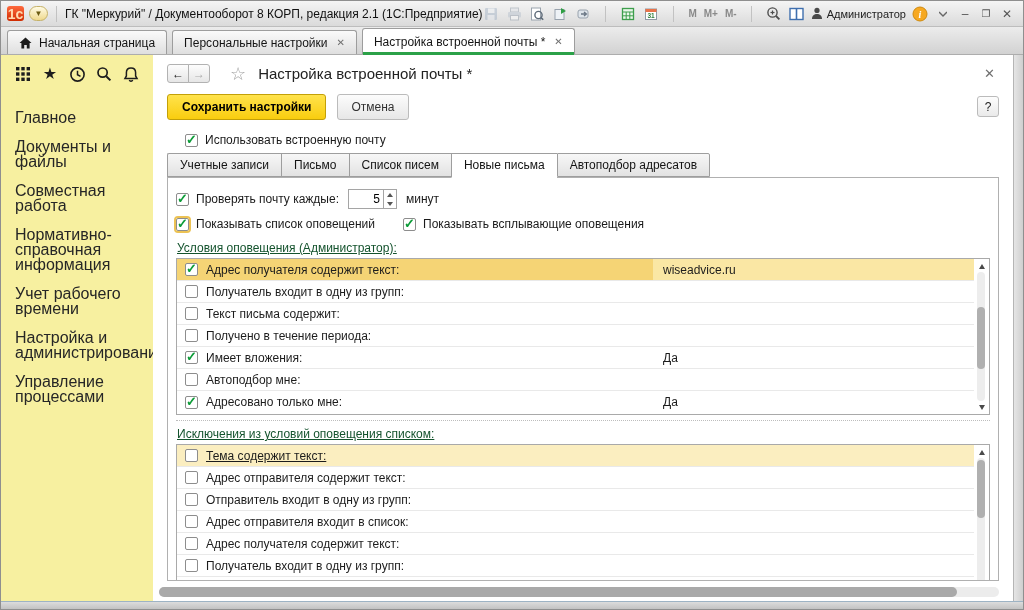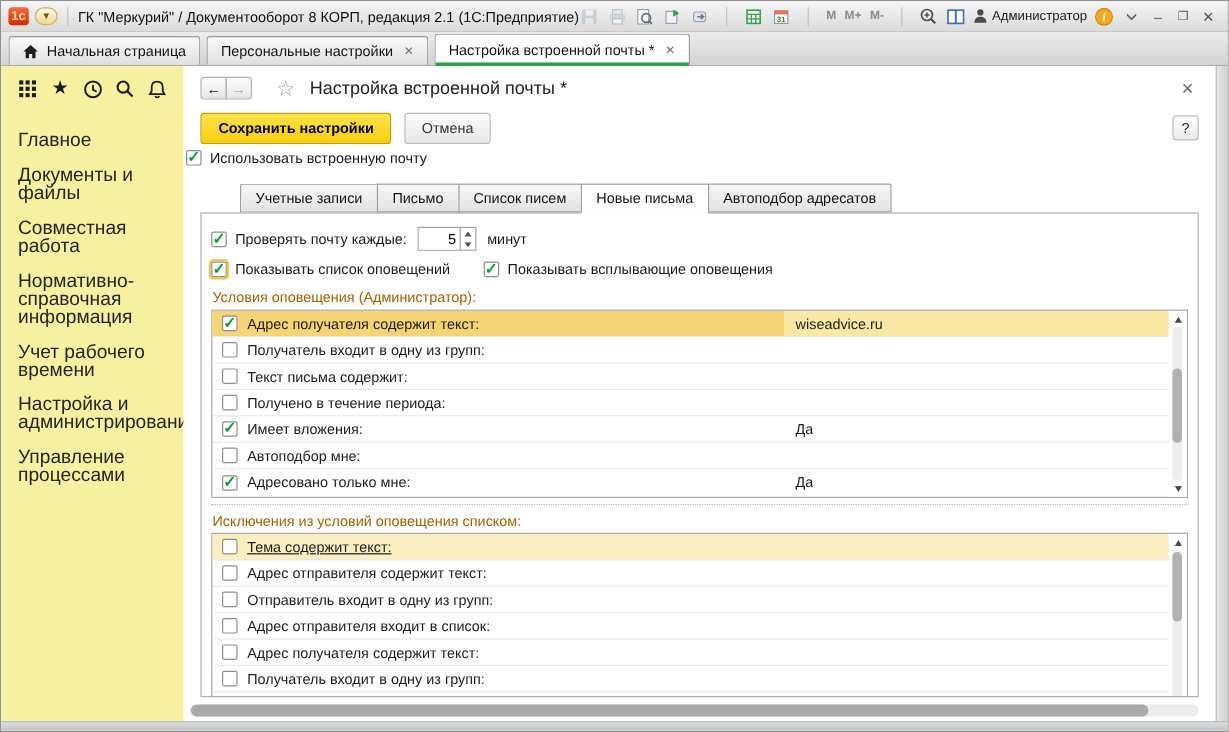--- a/index.html
+++ b/index.html
@@ -3,21 +3,21 @@
 <meta charset="utf-8">
 <style>
   * { box-sizing: border-box; margin: 0; padding: 0; }
   html,body { width:1024px; height:610px; }
   body { font-family:"Liberation Sans", sans-serif; font-size:12px; color:#1a1a1a; background:#c9c9c9; }
 
   .window { width:1024px; height:610px; border:1px solid #8f8f8f; background:#fff; position:relative; overflow:hidden; display:flex; flex-direction:column; }
 
   
   .titlebar { height:26px; flex:none; background:linear-gradient(#f5f5f5,#dadada); border-bottom:1px solid #bdbdbd; display:flex; align-items:center; padding:0 8px 0 6px; }
-  .app-badge { width:17px; height:15px; border-radius:3px; background:linear-gradient(#ff6a3e,#cf2b00); color:#ffd9b0; font-size:11px; font-weight:bold; display:flex; align-items:center; justify-content:center; flex:none; }
+  .app-badge { width:17px; height:15px; border-radius:3px; background:linear-gradient(#ff6a3e,#cf2b00); color:#ffd9b0; font-size:14px; font-weight:bold; display:flex; align-items:center; justify-content:center; flex:none; }
   .menu-btn { width:19px; height:15px; border-radius:8px; background:linear-gradient(#fffbe4,#efd98e); border:1px solid #c6b268; color:#6a5a10; font-size:8px; display:flex; align-items:center; justify-content:center; margin-left:5px; flex:none; }
   .tb-sep { width:1px; height:16px; background:#c2c2c2; margin:0 8px; flex:none; }
   .titlebar-title { font-size:12px; color:#111; white-space:nowrap; overflow:hidden; }
   .titlebar-right { margin-left:auto; display:flex; align-items:center; gap:5px; flex:none; }
   .tbi { display:flex; align-items:center; justify-content:center; width:18px; height:17px; }
   .tbi.dis { opacity:.45; }
   .mem { color:#8a8a8a; font-size:10px; font-weight:bold; padding:0 1px; }
   .user-chip { display:flex; align-items:center; gap:4px; font-size:11px; color:#222; }
   .winctl { color:#555; font-size:12px; width:16px; text-align:center; }
   .winctl.max { font-size:10px; }
@@ -50,45 +50,45 @@
   .nav-btn.fwd  { border-radius:0 3px 3px 0; color:#ababab; margin-left:-1px; }
   .fav-star { color:#a3a3a3; font-size:18px; margin:0 12px 0 20px; }
   .form-title { font-size:15px; color:#222; white-space:nowrap; }
   .form-close { margin-left:auto; color:#6f6f6f; font-size:13px; padding:0 4px; }
 
   .command-bar { height:33px; flex:none; display:flex; align-items:center; padding:0 14px 4px; }
   .btn-save { font-family:inherit; background:linear-gradient(#ffe34c,#f9cd0f); border:1px solid #c3a008; border-radius:3px; font-size:12px; font-weight:bold; color:#000; padding:5px 14px; }
   .btn-cancel { font-family:inherit; background:linear-gradient(#fcfcfc,#e7e7e7); border:1px solid #bbb; border-radius:3px; font-size:12px; color:#333; padding:5px 13px; margin-left:11px; }
   .btn-help { margin-left:auto; width:22px; height:21px; background:linear-gradient(#fdfdfd,#eaeaea); border:1px solid #bbb; border-radius:3px; font-size:12px; color:#222; display:flex; align-items:center; justify-content:center; }
 
-  .use-row { height:22px; flex:none; display:flex; align-items:flex-start; gap:7px; padding:0 2px; }
+  .use-row { height:22px; flex:none; display:flex; align-items:flex-end; gap:7px; padding:0 32px; }
 
   .cb { width:13px; height:13px; flex:none; background:#fff; border:1px solid #8d8d8d; border-radius:2px; position:relative; }
   .cb.checked::after { content:"✓"; position:absolute; left:0px; top:-3px; font-size:13px; font-weight:bold; color:#0d9c38; }
   .cb.focusring { outline:2px solid #ecc254; }
 
   
   .inner-tabs { flex:none; display:flex; align-items:flex-end; margin:6px 14px 0; position:relative; z-index:2; }
   .itab { padding:4px 12px; font-size:12px; color:#141414; background:linear-gradient(#f7f7f7,#e2e2e2); border:1px solid #9e9e9e; border-right:none; white-space:nowrap; }
-  .itab:first-child { border-radius:2px 0 0 0;margin-left:33px; }
+  .itab:first-child { border-radius:2px 0 0 0; }
   .itab:last-child { border-right:1px solid #9e9e9e; border-radius:0 2px 0 0; }
   .itab.active { background:#fff; border-bottom:1px solid #fff; margin-bottom:-1px; padding-bottom:5px; }
 
   .panel { flex:1; min-height:0; margin:0 14px; border:1px solid #b0b0b0; background:#fff; padding:8px 8px 8px 8px; display:flex; flex-direction:column; overflow:hidden; }
   .prow { flex:none; display:flex; align-items:center; gap:7px; height:26px; }
   .prow + .prow { height:24px; }
   .gap28 { width:14px; }
   .spinbox { display:flex; align-items:stretch; border:1px solid #a5a5a5; height:20px; margin:0 2px; }
   .spin-input { width:34px; border:none; outline:none; text-align:right; font-family:inherit; font-size:12px; padding-right:3px; }
   .spin-btns { width:13px; border-left:1px solid #a5a5a5; display:flex; flex-direction:column; }
   .spin-up,.spin-dn { flex:1; display:flex; align-items:center; justify-content:center; }
   .tri-up { width:0; height:0; border-left:3px solid transparent; border-right:3px solid transparent; border-bottom:4px solid #555; }
   .tri-dn { width:0; height:0; border-left:3px solid transparent; border-right:3px solid transparent; border-top:4px solid #555; }
 
-  .group-label { flex:none; padding:5px 0 3px 1px; color:#a16207; }
+  .group-label { flex:none; padding:5px 0 3px 1px; color:#14532d;text-decoration:underline; }
   .dotted-sep { flex:none; border-top:1px dotted #bdbdbd; margin:5px 0 1px; }
 
   .list { flex:none; border:1px solid #a9a9a9; position:relative; background:#fff; overflow:hidden; }
   .list1 { height:157px; }
   .list2 { height:157px; }
   .list-rows { position:absolute; inset:0 15px 0 0; }
   .list-row { height:22px; display:flex; align-items:center; gap:8px; padding-left:8px; border-bottom:1px solid #e9e9e9; position:relative; font-size:12px; color:#1c1c1c; }
   .list-row:last-child { border-bottom:none; }
   .list-row.selected { background:linear-gradient(90deg,#f5d475 0,#f5d475 476px,#fae7a4 476px); }
   .list-row.current { background:#fbeec0;text-decoration:underline; }

